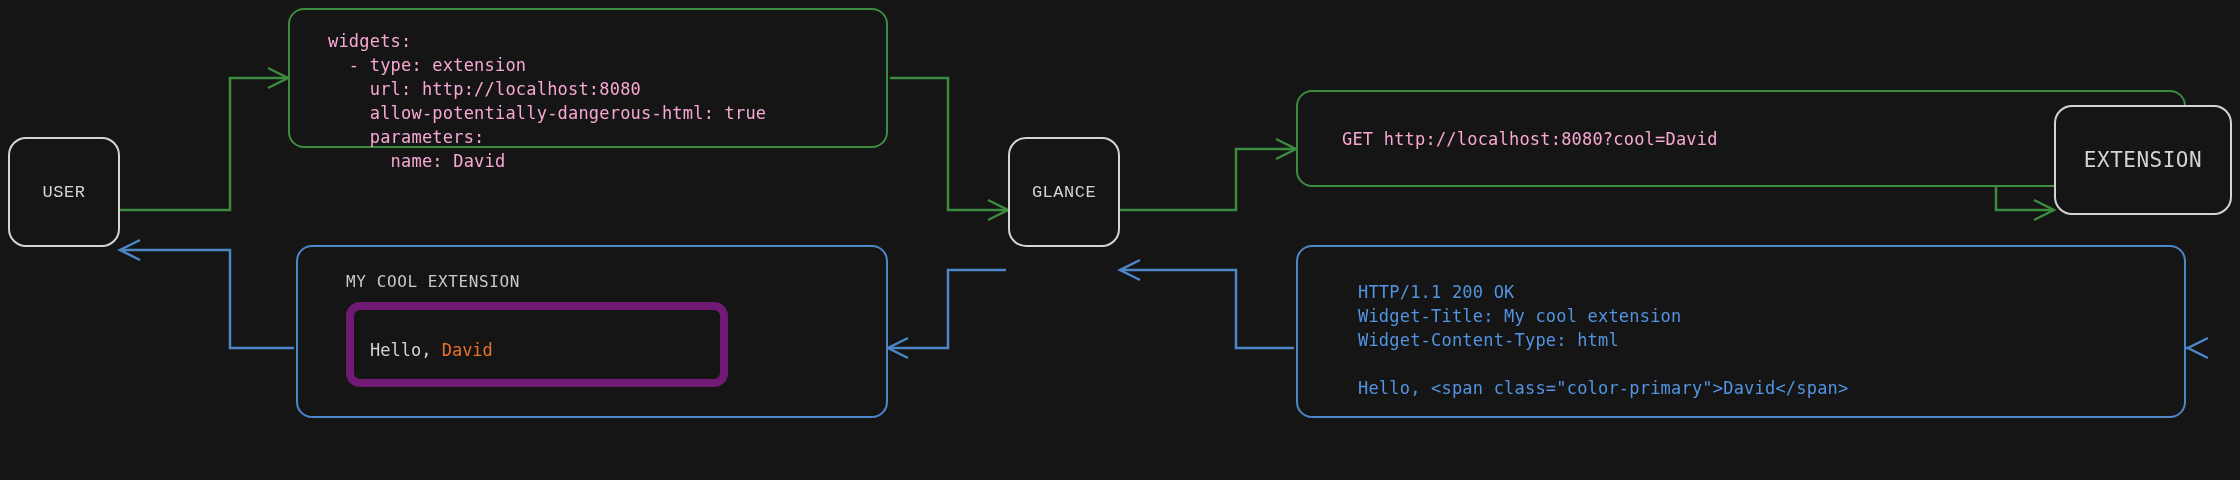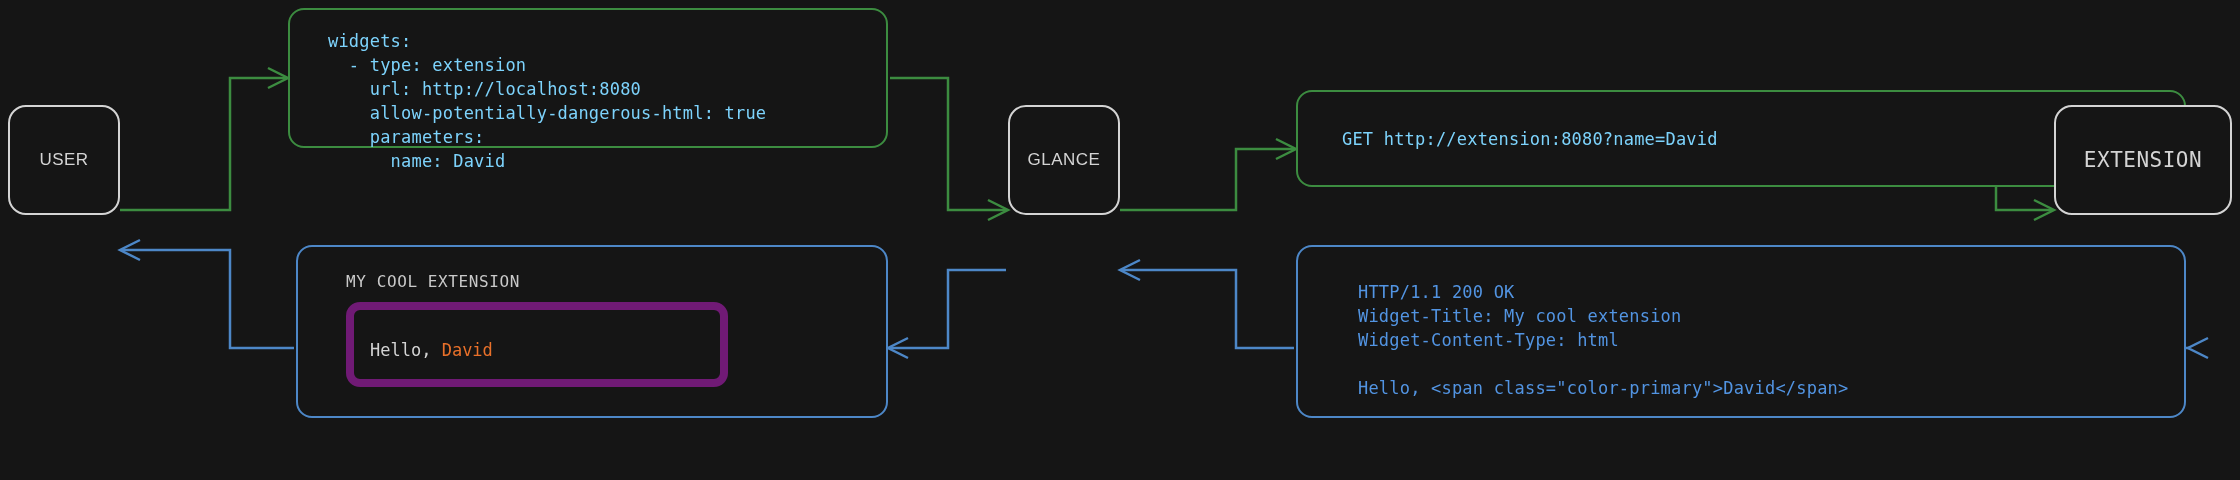--- a/index.html
+++ b/index.html
@@ -32,22 +32,23 @@
     border-radius: 18px;
     background: #151515;
     display: flex;
     align-items: center;
     justify-content: center;
     color: #d4d4d4;
     letter-spacing: 0.5px;
     z-index: 3;
   }
   .node-sans {
-    font-family: Liberation Sans, sans-serif;
+    font-family: Liberation Mono, monospace;
     font-size: 17px;
+    margin-top: 32px;
   }
   .node-mono {
     font-family: "DejaVu Sans Mono", "Liberation Mono", monospace;
     font-size: 21px;
   }
   #node-user     { left: 8px;    top: 105px; width: 112px; height: 110px; }
   #node-glance   { left: 1008px; top: 105px; width: 112px; height: 110px; }
   #node-extension{ left: 2054px; top: 105px; width: 178px; height: 110px; }
 
   
@@ -61,21 +62,21 @@
   .panel.green { border: 2px solid #3c8c40; }
   .panel.blue  { border: 2px solid #4d87c7; }
 
   .code {
     white-space: pre;
     font-family: "DejaVu Sans Mono", "Liberation Mono", monospace;
     font-size: 17px;
     line-height: 24px;
     letter-spacing: 0.2px;
   }
-  .code.green { color: #7dd3fc; }
+  .code.green { color: #f9a8d4; }
   .code.blue  { color: #5294e2; }
 
   
   #panel-yaml { left: 288px; top: 8px; width: 600px; height: 140px; }
   #panel-yaml .code { position: absolute; left: 38px; top: 19px; }
 
   
   #panel-get { left: 1296px; top: 90px; width: 890px; height: 97px; }
   #panel-get .code { position: absolute; left: 44px; top: 35px; }
 
@@ -161,21 +162,21 @@
   <div class="panel green" id="panel-yaml">
     <div class="code green">widgets:
   - type: extension
     url: http://localhost:8080
     allow-potentially-dangerous-html: true
     parameters:
       name: David</div>
   </div>
 
   <div class="panel green" id="panel-get">
-    <div class="code green">GET http://extension:8080?name=David</div>
+    <div class="code green">GET http://localhost:8080?cool=David</div>
   </div>
 
   <div class="panel blue" id="panel-response">
     <div class="code blue">HTTP/1.1 200 OK
 Widget-Title: My cool extension
 Widget-Content-Type: html
 
 Hello, &lt;span class="color-primary"&gt;David&lt;/span&gt;</div>
   </div>
 

